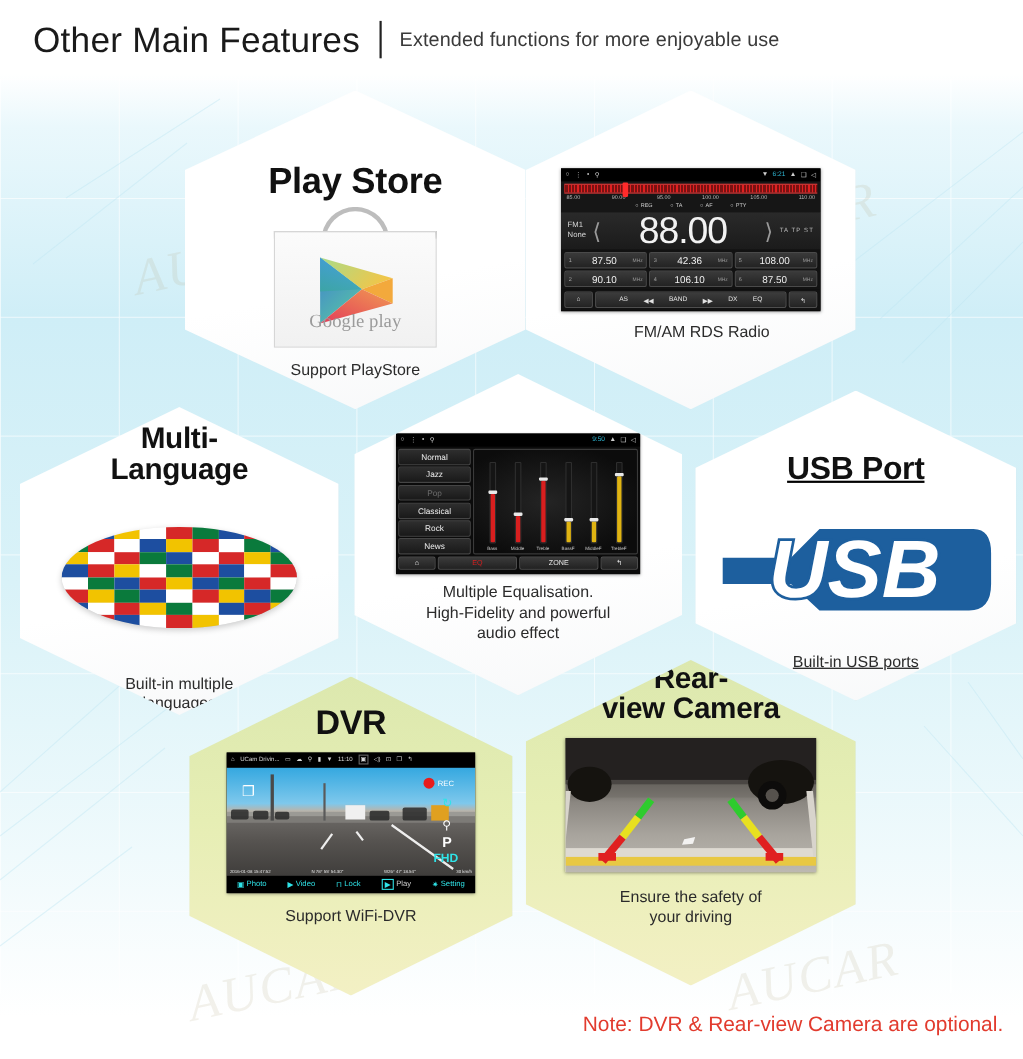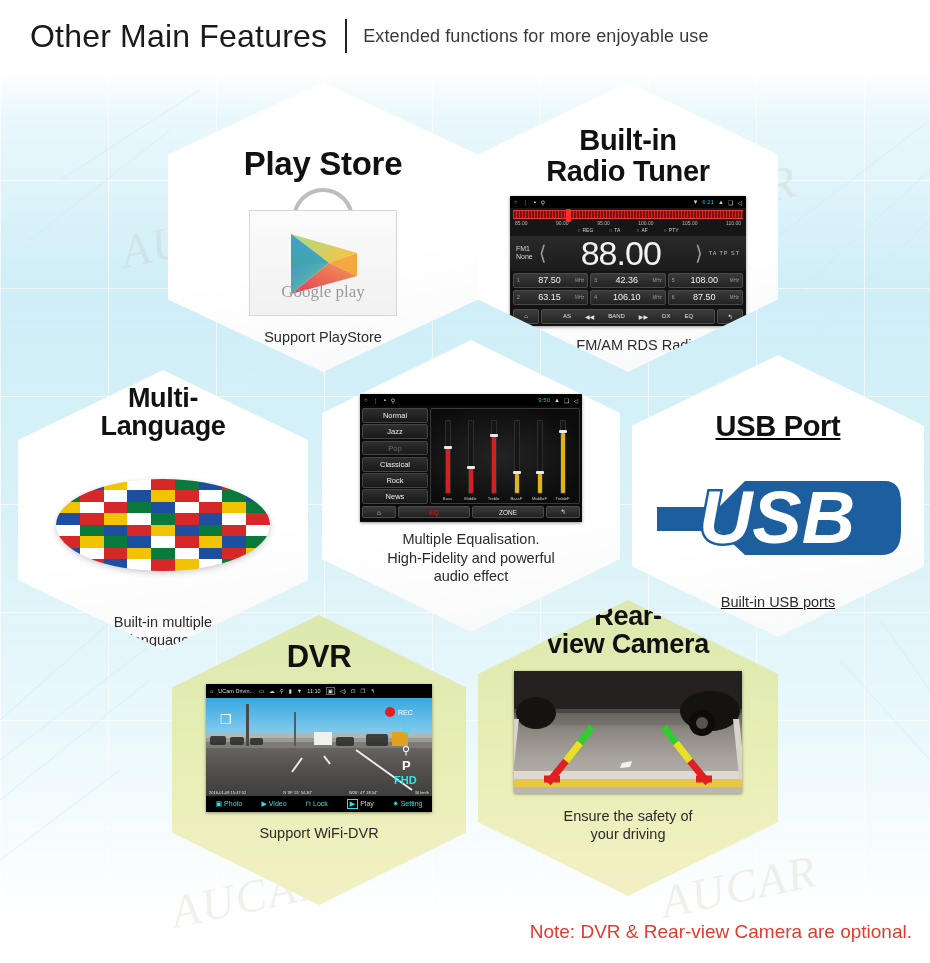--- a/index.html
+++ b/index.html
@@ -310,24 +310,20 @@
       <polygon points="40,31 68,21 68,44" fill="#f3a93c"></polygon>
       <polygon points="40,31 68,44 2,62" fill="url(#gp3)"></polygon>
       <polygon points="2,2 2,33 40,31" fill="url(#gp4)" opacity="0.85"></polygon>
     </svg>
     <div class="gplay-text">Google play</div>
   </div>
   <div class="hex-caption" style="margin-top:12px;">Support PlayStore</div>
 </div>
 
 <div class="hex white shadow" style="left:478px;top:82px;width:300px;height:290px;">
-  <div class="hex-title" style="font-size:29px;margin-top:26px;">
-    <div>Built-in</div>
-    <div>Radio Tuner</div>
-  </div>
 
   <div class="screen" id="radio-screen" style="margin-top:10px;">
     <div class="statusbar">
       <span>○</span>
       <span>⋮</span>
       <span>▪</span>
       <span>⚲</span>
       <span class="sb-right">
         <span>▼</span>
         <span class="sb-time">6:21</span>
@@ -379,21 +375,21 @@
         <span class="val">42.36</span>
         <span class="unit">MHz</span>
       </div>
       <div class="preset">
         <span class="idx">5</span>
         <span class="val">108.00</span>
         <span class="unit">MHz</span>
       </div>
       <div class="preset">
         <span class="idx">2</span>
-        <span class="val">63.15</span>
+        <span class="val">90.10</span>
         <span class="unit">MHz</span>
       </div>
       <div class="preset">
         <span class="idx">4</span>
         <span class="val">106.10</span>
         <span class="unit">MHz</span>
       </div>
       <div class="preset">
         <span class="idx">6</span>
         <span class="val">87.50</span>

